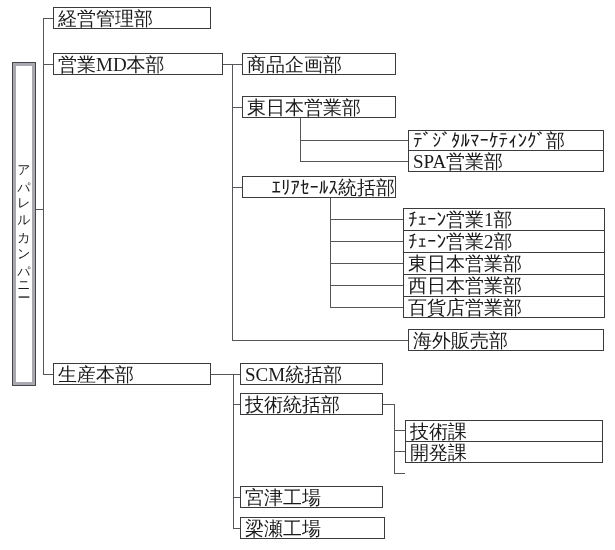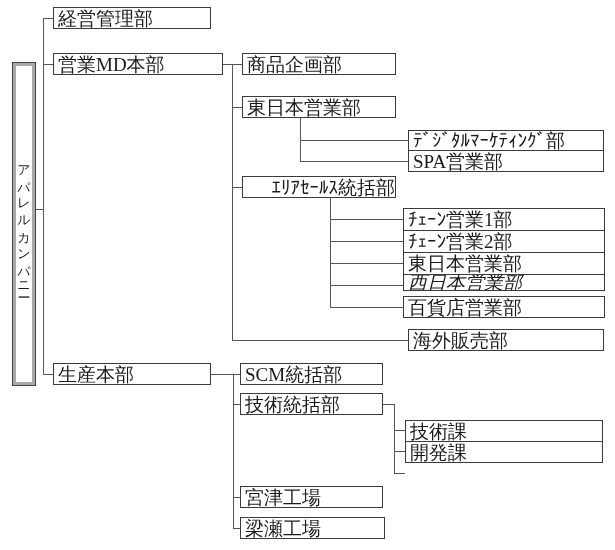--- a/index.html
+++ b/index.html
@@ -111,21 +111,21 @@
 
   <div class="node" style="left:403px;top:208px;width:202px;height:23px;">
     <span>ﾁｪｰﾝ営業1部</span>
   </div>
   <div class="node" style="left:403px;top:230px;width:202px;height:23px;">
     <span>ﾁｪｰﾝ営業2部</span>
   </div>
   <div class="node" style="left:403px;top:252px;width:202px;height:23px;">
     <span>東日本営業部</span>
   </div>
-  <div class="node" style="left:403px;top:274px;width:202px;height:17px;font-style:italic;">
+  <div class="node" style="left:403px;top:274px;width:202px;height:23px;">
     <span>西日本営業部</span>
   </div>
   <div class="node" style="left:403px;top:296px;width:202px;height:22px;">
     <span>百貨店営業部</span>
   </div>
 
   <div class="node" style="left:240px;top:363px;width:143px;height:22px;">
     <span>SCM統括部</span>
   </div>
   <div class="node" style="left:240px;top:393px;width:143px;height:22px;">

